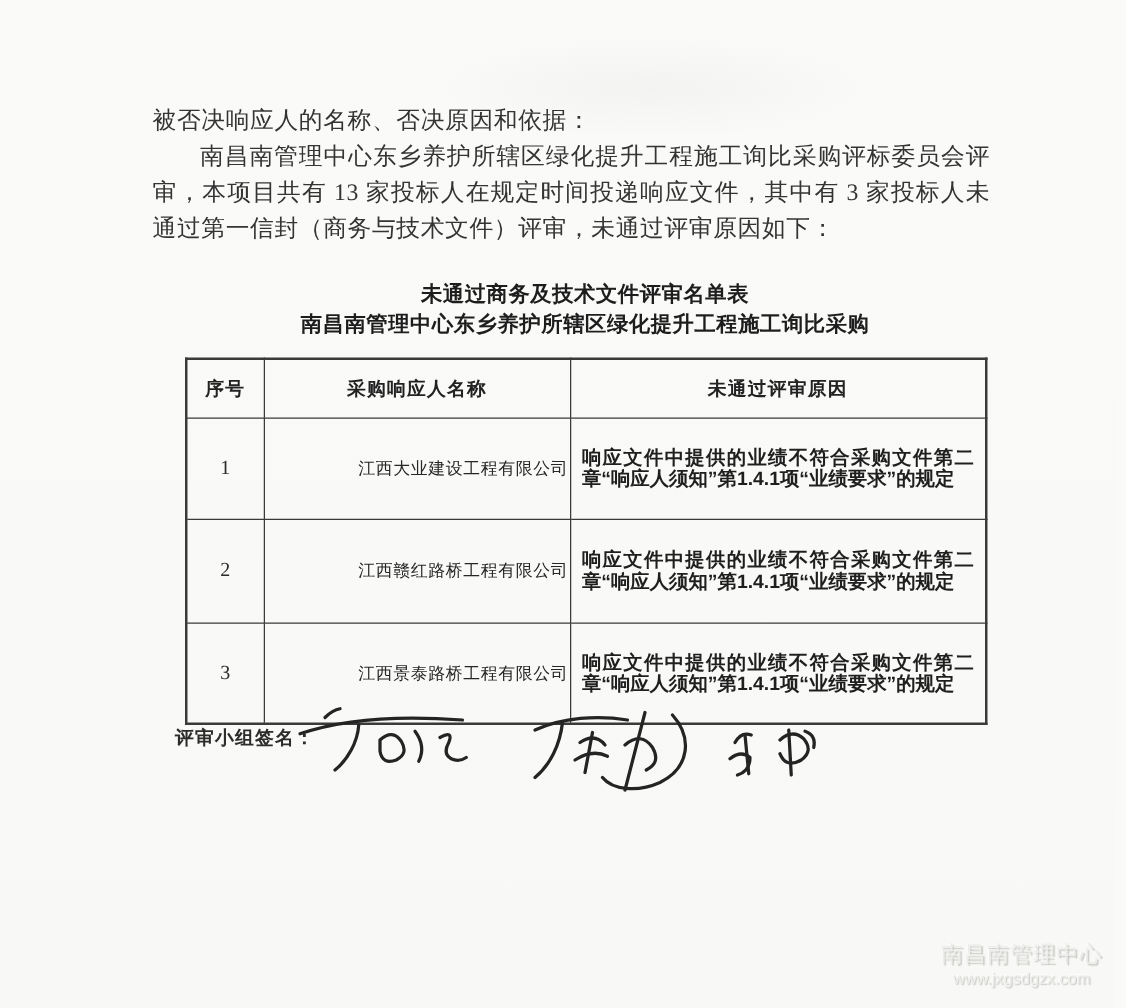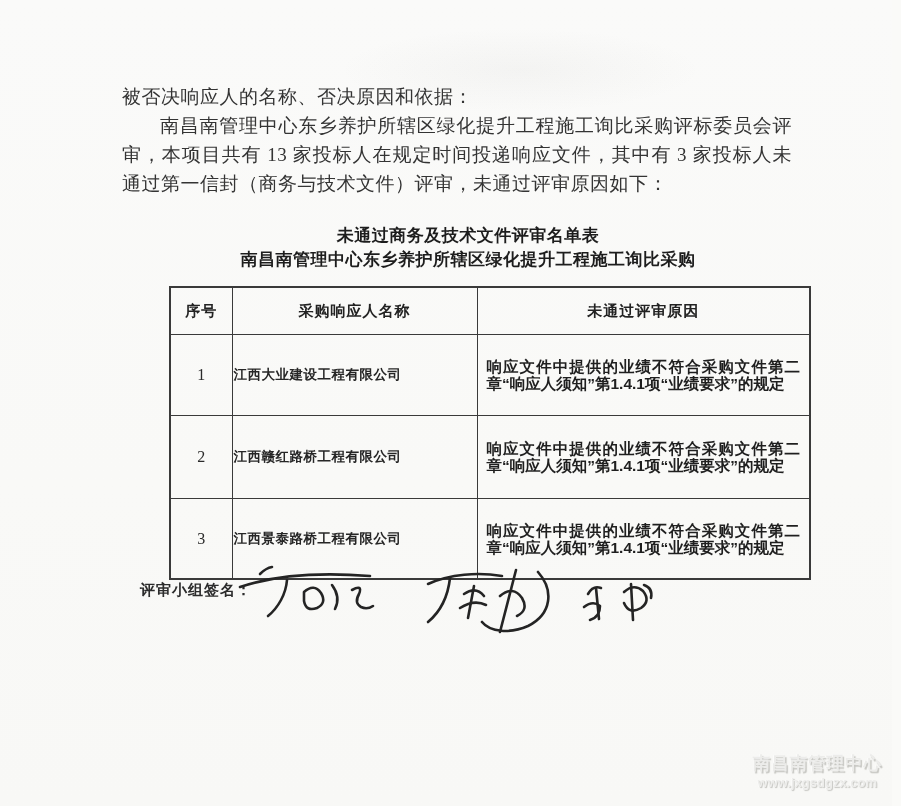--- a/index.html
+++ b/index.html
@@ -59,43 +59,43 @@
     position: absolute;
     left: 148px;
     top: 286px;
     width: 640px;
     border-collapse: collapse;
     table-layout: fixed;
   }
   table.review-table, .review-table th, .review-table td {
     border: 1.6px solid #3a3a3a;
   }
-  table.review-table { border-width: 2.2px; margin-left: 21px; }
+  table.review-table { border-width: 2.2px; }
   .review-table th {
     font-family: "Liberation Sans", "DejaVu Sans", sans-serif;
     font-weight: bold;
     font-size: 15px;
     color: #222;
     height: 44px;
     text-align: center;
     letter-spacing: 1px;
   }
   .review-table tbody tr:nth-child(1) td { height: 78px; }
   .review-table tbody tr:nth-child(2) td { height: 80px; }
   .review-table tbody tr:nth-child(3) td { height: 77px; }
   td.cell-seq {
     text-align: center;
     font-size: 16px;
     color: #2b2b2b;
     font-family: "Liberation Serif", "DejaVu Serif", serif;
   }
   td.cell-name {
-    text-align: left;
-    font-family: "Liberation Sans", "DejaVu Sans", sans-serif;
-    font-weight: bold;
+    text-align: right;
+    font-family: "Liberation Sans", "DejaVu Sans", sans-serif;
+    font-weight: normal;
     font-size: 13.5px;
     color: #262626;
     letter-spacing: 0.5px;
   }
   td.cell-reason {
     font-family: "Liberation Sans", "DejaVu Sans", sans-serif;
     font-weight: bold;
     font-size: 15.5px;
     line-height: 17px;
     color: #1f1f1f;
@@ -127,21 +127,21 @@
     stroke-linejoin: round;
   }
 
   
   .watermark {
     position: absolute;
     right: 10px;
     top: 751px;
     text-align: center;
     font-family: "Liberation Sans", "DejaVu Sans", sans-serif;
-    font-weight: bold;
+    font-weight: normal;
     user-select: none;
     margin-left: 21px;
   }
   .watermark-title {
     font-size: 17.5px;
     letter-spacing: 1px;
     color: #ececea;
     text-shadow: 1.5px 1.5px 1px #c6c6c2, -0.5px -0.5px 0 #ffffff;
   }
   .watermark-url {

